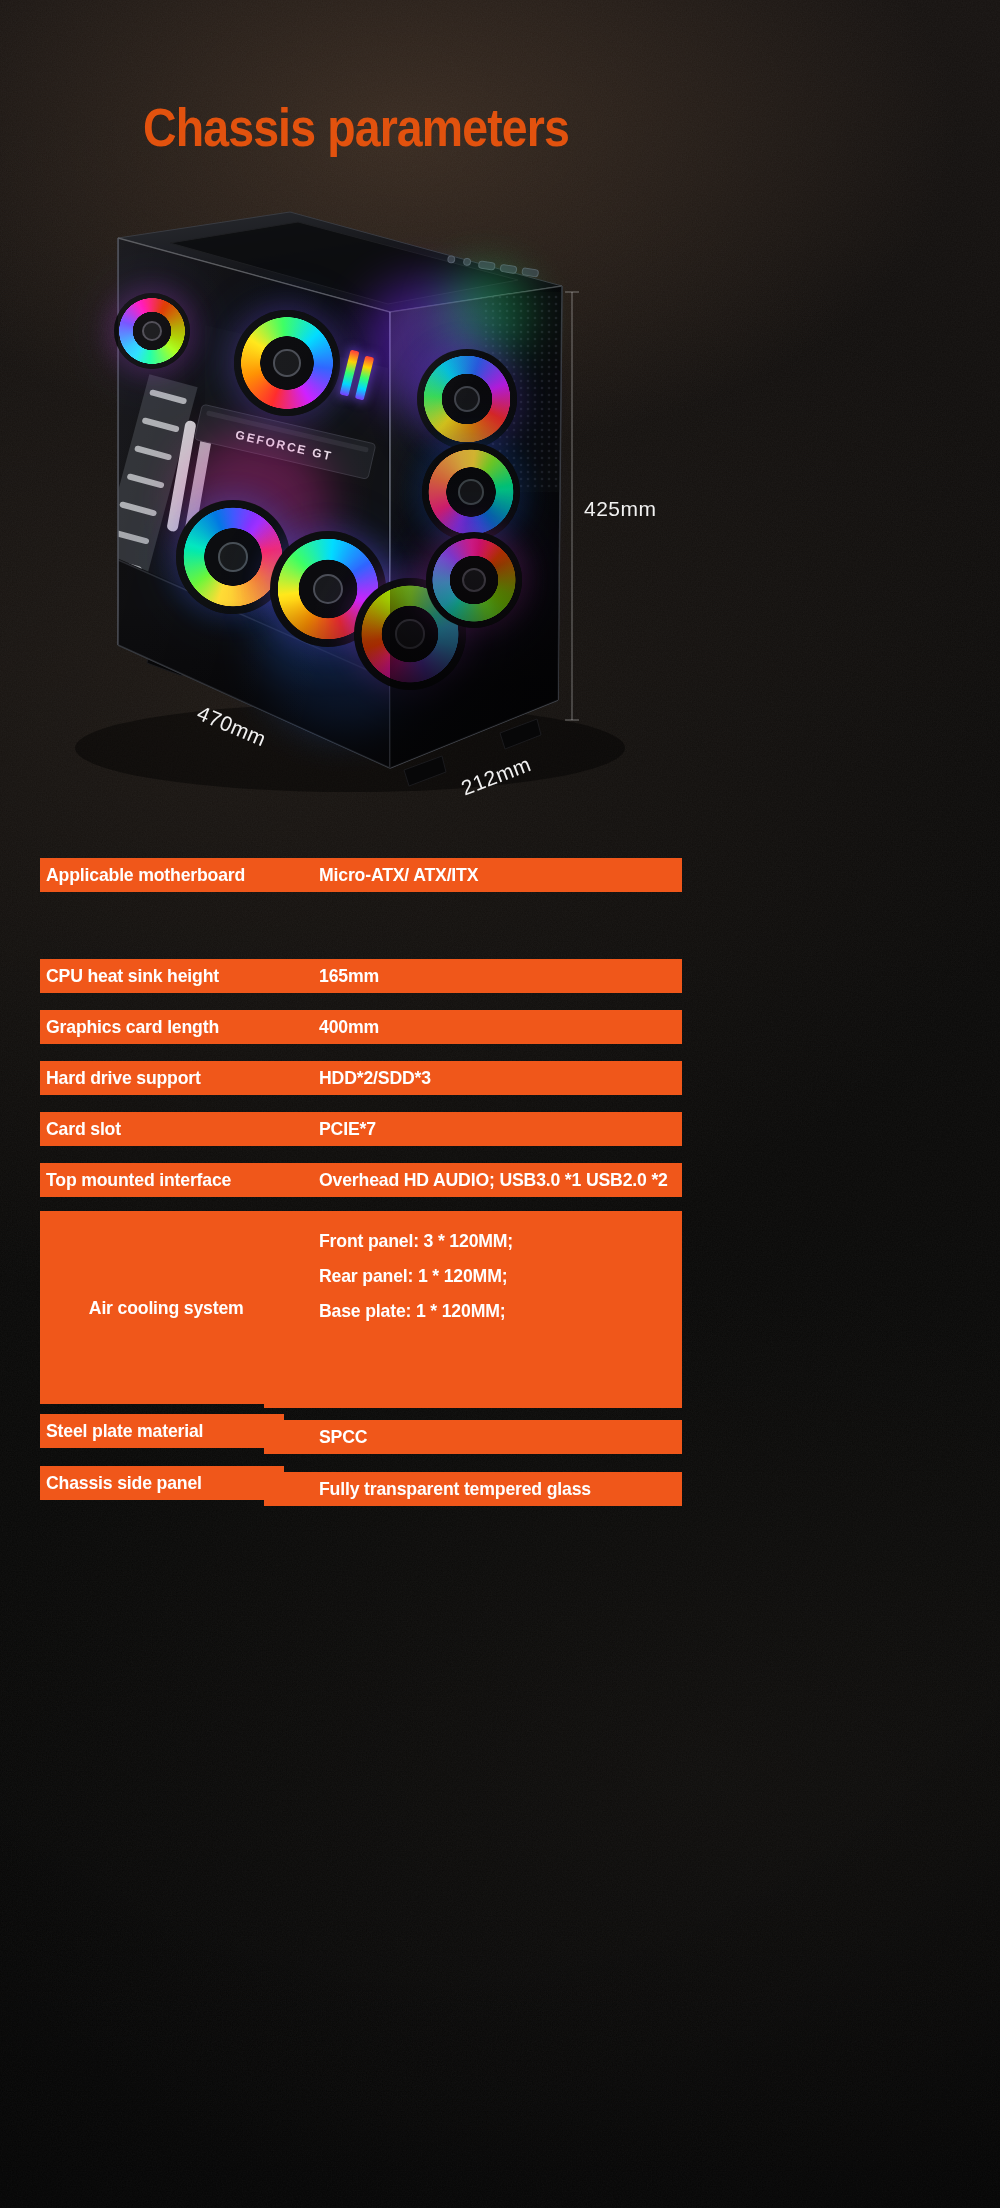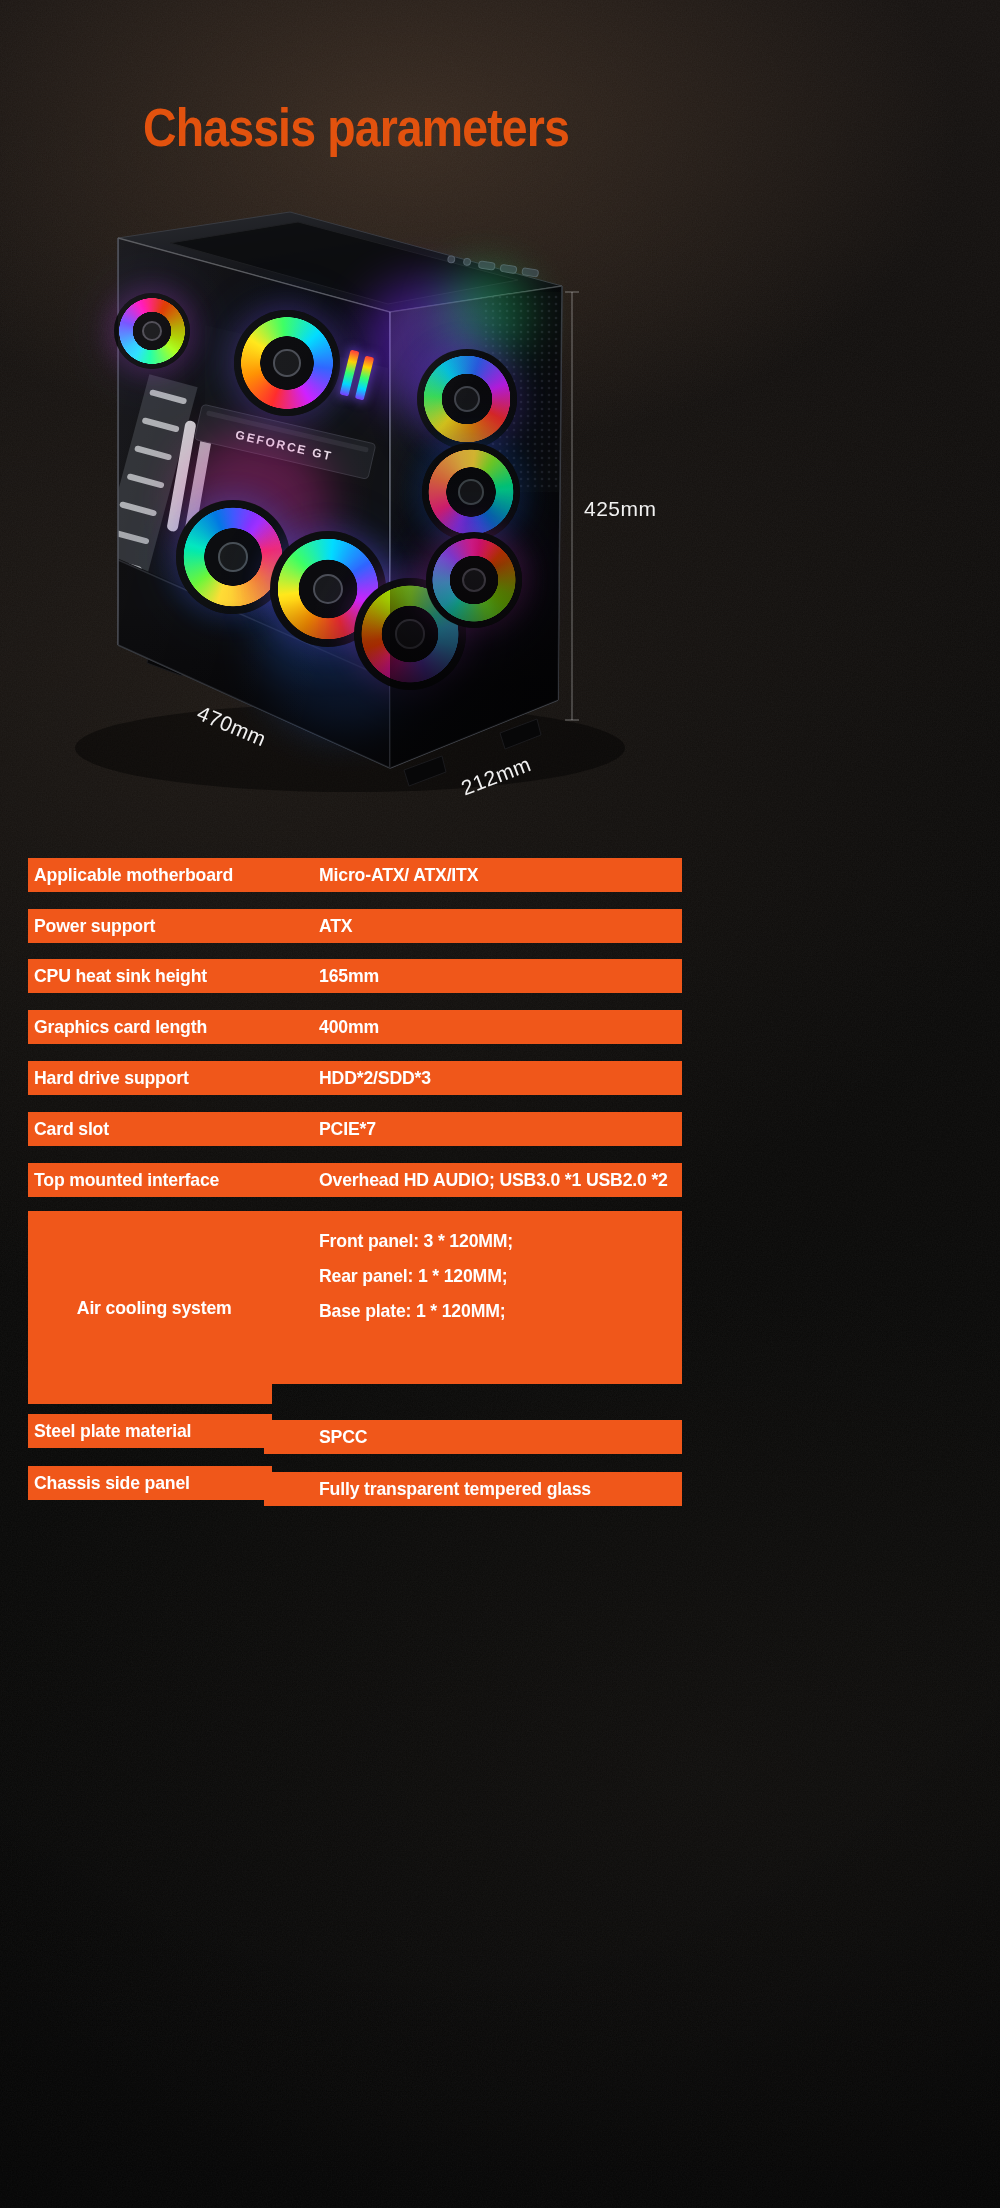--- a/index.html
+++ b/index.html
@@ -56,25 +56,25 @@
   }
   .dim{position:absolute;color:#f1f1f1;font-size:21px;letter-spacing:.5px;white-space:nowrap;}
   .dim-width{transform:rotate(23deg);transform-origin:0 0;}
   .dim-depth{transform:rotate(-21deg);transform-origin:0 0;}
   
   .specs{position:absolute;left:0;top:0;width:1000px;height:2208px;pointer-events:none;}
   .spec-row{position:absolute;left:28px;width:660px;height:34px;}
   .cell{position:absolute;top:0;height:34px;background:#f0571a;color:#fff;
     display:flex;align-items:center;box-sizing:border-box;font-size:19px;font-weight:bold;}
   .cell span{display:inline-block;transform:scaleX(.93);transform-origin:0 50%;white-space:nowrap;letter-spacing:-.2px;}
-  .cell-label{left:0;width:244px;padding-left:6px;text-align:right;}
+  .cell-label{left:12px;width:244px;padding-left:6px;text-align:right;}
   .cell-value{left:236px;width:418px;padding-left:55px;}
   .row-air .cell-label{height:193px;justify-content:center;padding-left:8px;}
   .row-air .cell-label span{transform-origin:50% 50%;}
-  .row-air .cell-value{height:173px;display:block;padding-top:12px;}
+  .row-air .cell-value{height:197px;display:block;padding-top:12px;}
   .row-air .cell-value .vline{line-height:35px;}
   .row-air .cell-value .vline span{transform-origin:0 50%;}
   .offset .cell-value{top:6px;}
 </style>
 </head>
 <body>
 
 <div class="page">
 
   <svg class="noise" width="1000" height="2208">
@@ -217,28 +217,20 @@
 
     <div class="spec-row" style="top:858px">
       <div class="cell cell-label">
           <span>Applicable motherboard</span>
         </div>
       <div class="cell cell-value">
           <span>Micro-ATX/ ATX/ITX</span>
         </div>
     </div>
 
-    <div class="spec-row" style="top:909px">
-      <div class="cell cell-label">
-          <span>Power support</span>
-        </div>
-      <div class="cell cell-value">
-          <span>ATX</span>
-        </div>
-    </div>
 
     <div class="spec-row" style="top:959px">
       <div class="cell cell-label">
           <span>CPU heat sink height</span>
         </div>
       <div class="cell cell-value">
           <span>165mm</span>
         </div>
     </div>
 

